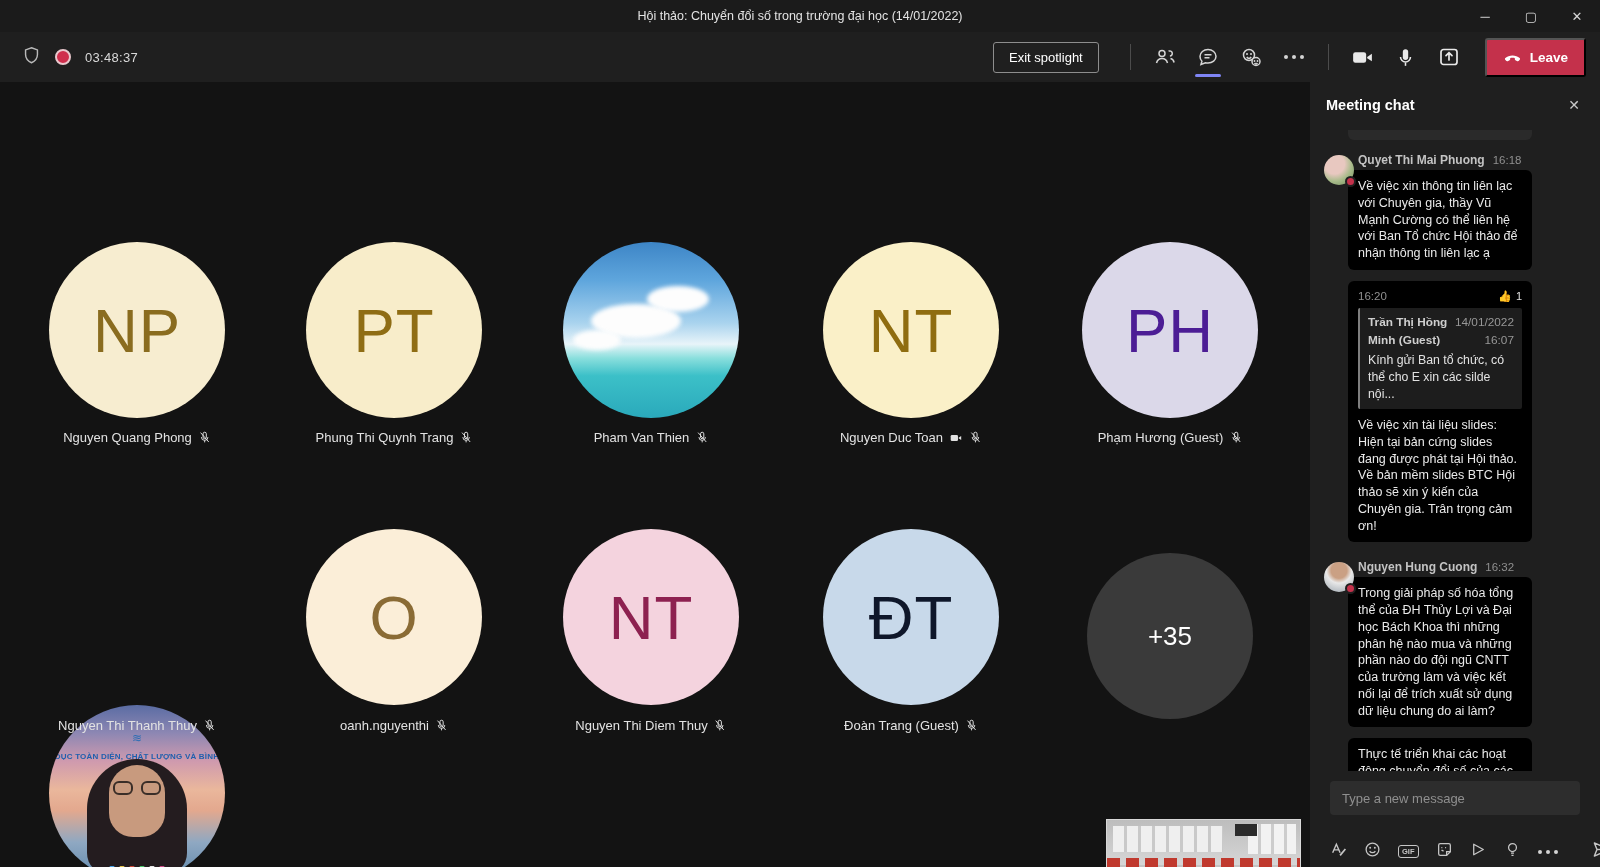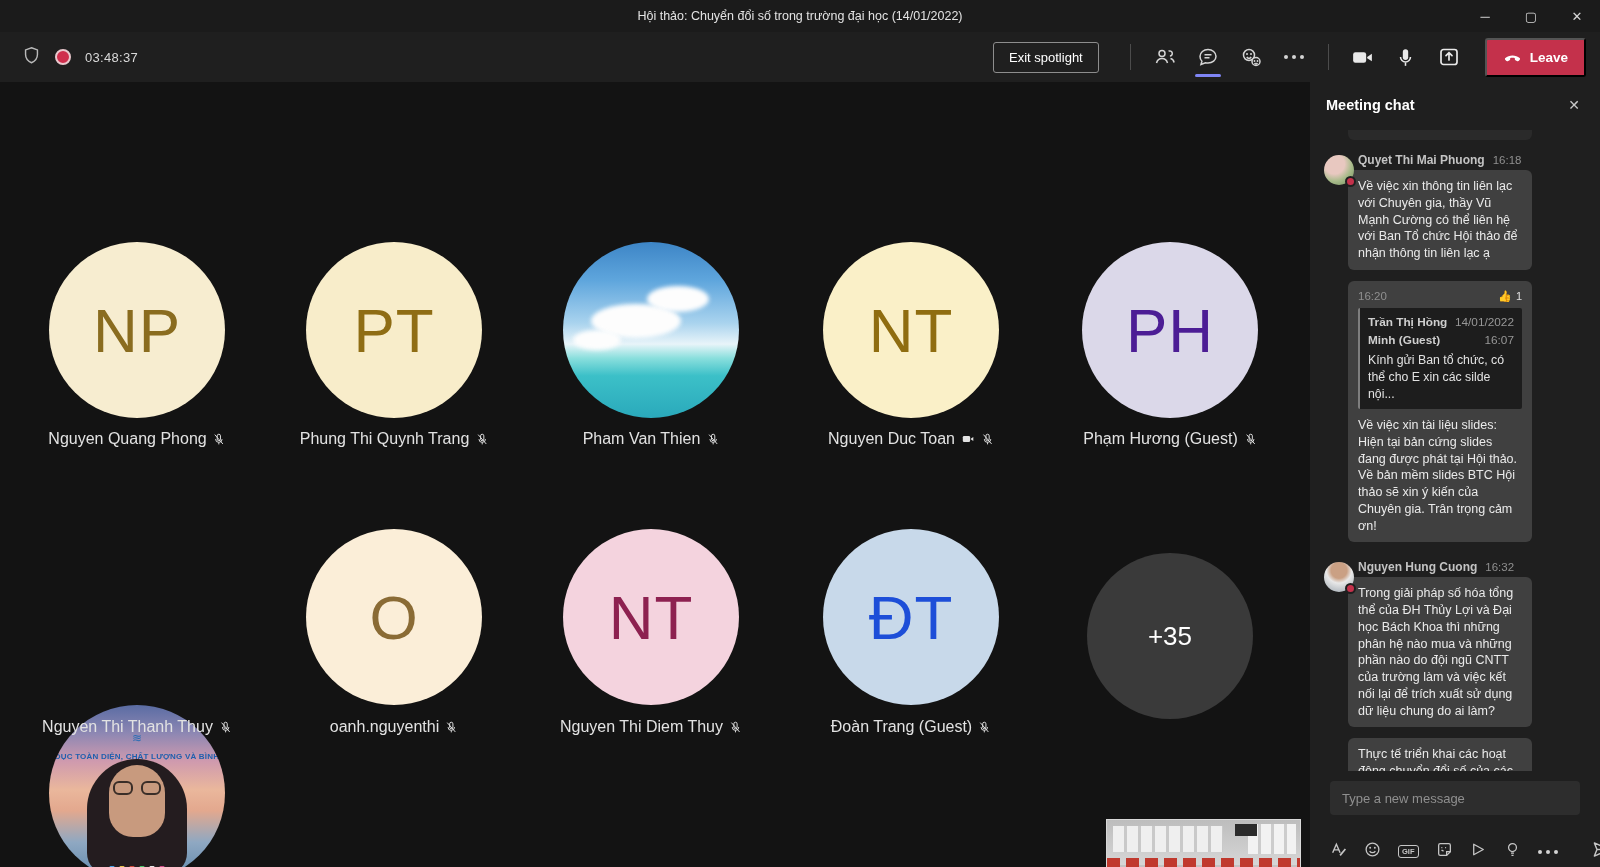--- a/index.html
+++ b/index.html
@@ -35,21 +35,21 @@
   .dots i { width:4px; height:4px; border-radius:50%; background:#d4d4d4; }
   .leave-btn { display:flex; align-items:center; gap:8px; background:#c4314b; color:#fff;
     border-radius:3px; padding:8px 16px; font-size:13.5px; font-weight:700; margin-left:10px; }
 
   
   .stage { position:absolute; top:82px; left:0; width:1310px; bottom:0; background:#131313; }
   .tile { position:absolute; width:176px; height:176px; border-radius:50%; overflow:hidden;
     display:flex; align-items:center; justify-content:center; }
   .tile .initials { font-size:62px; font-weight:400; letter-spacing:1px; }
   .name-row { position:absolute; display:flex; align-items:center; gap:6px;
-    transform:translateX(-50%); color:#e2e2e2; font-size:16px; white-space:nowrap; }
+    transform:translateX(-50%); color:#e2e2e2; font-size:13px; white-space:nowrap; }
   .name-row svg { flex:none; }
 
   
   .sky { background:linear-gradient(180deg,#3d85c6 0%,#5fa6dd 22%,#a9d3ee 46%,#e8f4f9 58%,
       #8adfdd 66%,#3cc0c8 76%,#2aa9bb 100%); position:relative; }
   .sky .cloud { position:absolute; background:#fdfdfd; border-radius:50%; filter:blur(2px); }
 
   
   .personphoto { background:linear-gradient(180deg,#5a6ca3 0%,#8d87b3 16%,#cf9aae 32%,
       #eab79c 48%,#e3a88e 60%,#8fa8c2 78%,#5d87ab 100%); position:relative; }
@@ -97,21 +97,21 @@
     margin-bottom:13px; width:184px; }
   .msg { position:relative; margin-bottom:11px; width:184px; }
   .msg .avatar { position:absolute; left:-24px; top:2px; width:30px; height:30px;
     border-radius:50%; overflow:visible; }
   .avatar .ph { position:absolute; inset:0; border-radius:50%; }
   .avatar .presence { position:absolute; right:-2px; bottom:-2px; width:11px; height:11px;
     border-radius:50%; background:#c4314b; border:2px solid #1f1f1f; }
   .msg .meta { display:flex; align-items:baseline; gap:8px; margin:0 0 3px 10px; }
   .msg .meta .author { color:#c3c3c3; font-size:12px; font-weight:700; }
   .msg .meta .time { color:#8f8f8f; font-size:11.5px; }
-  .bubble { background:#404040; border-radius:6px; padding:8px 10px; color:#eaeaea;
+  .bubble { background:#000000; border-radius:6px; padding:8px 10px; color:#eaeaea;
     font-size:12.5px; line-height:1.34; }
   .bubble-head { display:flex; align-items:center; justify-content:space-between;
     margin-bottom:4px; }
   .bubble-head .time { color:#8f8f8f; font-size:11.5px; }
   .reaction { display:flex; align-items:center; gap:4px; font-size:11px; color:#e0e0e0; }
   .quote { background:#1d1d1d; border-left:2px solid #7e7e7e; border-radius:2px;
     padding:6px 8px; margin:4px 0 8px 0; }
   .quote .qrow { display:flex; justify-content:space-between; font-size:11.8px;
     line-height:1.5; }
   .quote .qname { color:#cfcfcf; font-weight:700; }
@@ -300,21 +300,21 @@
           <i style="background:#d04a8a"></i>
       </span>
     </div>
     <div class="tile" style="left:306px;top:447px;background:#fbeed8">
       <span class="initials" style="color:#8a6b35">O</span>
     </div>
     <div class="tile" style="left:563px;top:447px;background:#f4d3de">
       <span class="initials" style="color:#8d2150">NT</span>
     </div>
     <div class="tile" style="left:823px;top:447px;background:#c8d9ea">
-      <span class="initials" style="color:#1d4ed8">ĐT</span>
+      <span class="initials" style="color:#0f172a">ĐT</span>
     </div>
     <div class="tile overflow-tile" style="left:1087px;top:471px;width:166px;height:166px">
       <span class="count">+35</span>
     </div>
 
     <div class="name-row" style="left:137px;top:636px">
       <span>Nguyen Thi Thanh Thuy</span>
       <svg width="13" height="13" viewBox="0 0 16 16" fill="none" stroke="#e2e2e2" stroke-width="1.2">
         <rect x="6" y="1.5" width="4" height="8" rx="2"></rect>
           <path d="M4 7.5a4 4 0 0 0 8 0M8 11.5V14M3 2l10 11.5"></path>

